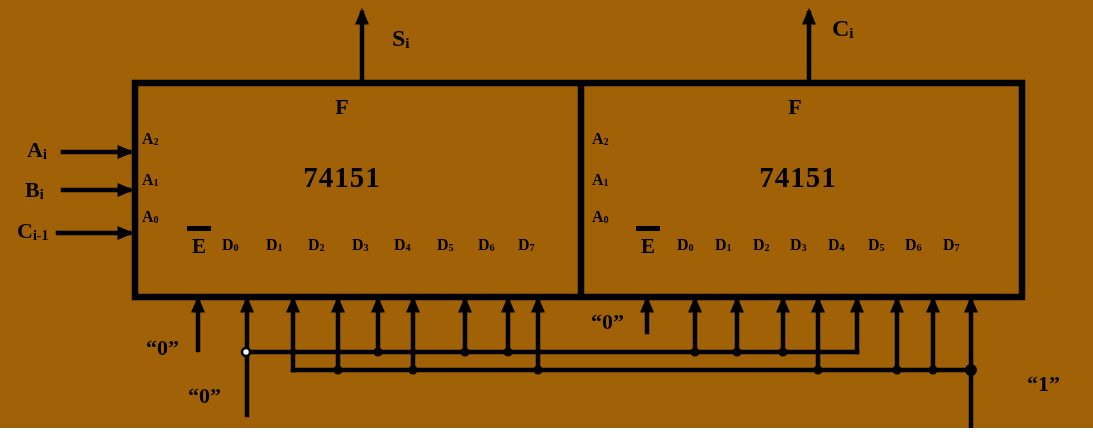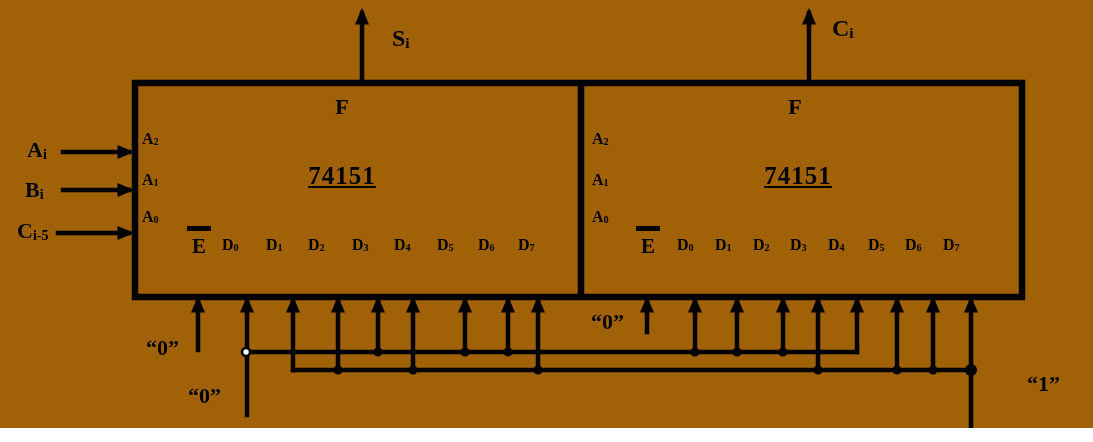--- a/index.html
+++ b/index.html
@@ -16,21 +16,21 @@
   svg.wires { position:absolute; left:0; top:0; width:1093px; height:442px; }
   svg.wires .w { stroke:#000; stroke-width:4.5; fill:none; stroke-linecap:square; }
   svg.wires .box { stroke:#000; stroke-width:6.5; fill:none; }
   svg.wires .dot { fill:#000; stroke:none; }
 
   .label { position:absolute; line-height:1; white-space:nowrap; }
   .sub { font-size:0.64em; position:relative; top:0.14em; }
 
   .pin   { font-size:16px; }
   .fn    { font-size:22px; transform:translateX(-50%); }
-  .part  { font-size:25px; letter-spacing:1px; transform:translateX(-50%);text-decoration:underline; }
+  .part  { font-size:29px; letter-spacing:1px; transform:translateX(-50%); }
   .io    { font-size:22px; }
   .out   { font-size:24px; }
   .const { font-size:22px; }
 
   .enable { display:inline-flex; flex-direction:column; align-items:center; }
   .enable .ebar { width:24px; height:5px; background:#000; margin-bottom:5px; }
   .enable .eletter { font-size:21px; line-height:1; }
 </style>
 </head>
 <body>
@@ -91,21 +91,21 @@
     <circle class="dot" cx="933" cy="370" r="4.5"></circle>
     <circle class="dot" cx="971" cy="370" r="6"></circle>
     <circle cx="246" cy="352" r="4" fill="#fff" stroke="#000" stroke-width="2.5"></circle>
   </svg>
 
   <div class="label out" style="left:392px; top:26px;"><span>S</span><span class="sub">i</span></div>
   <div class="label out" style="left:832px; top:16px;"><span>C</span><span class="sub">i</span></div>
 
   <div class="label io" style="left:27px; top:139px;"><span>A</span><span class="sub">i</span></div>
   <div class="label io" style="left:25px; top:179px;"><span>B</span><span class="sub">i</span></div>
-  <div class="label io" style="left:17px; top:220px;"><span>C</span><span class="sub">i-5</span></div>
+  <div class="label io" style="left:17px; top:220px;"><span>C</span><span class="sub">i-1</span></div>
 
   <div>
     <div class="label fn" style="left:342px; top:96px;">F</div>
     <div class="label part" style="left:342px; top:163px;">74151</div>
 
     <div class="label pin" style="left:142px; top:131px;"><span>A</span><span class="sub">2</span></div>
     <div class="label pin" style="left:142px; top:172px;"><span>A</span><span class="sub">1</span></div>
     <div class="label pin" style="left:142px; top:209px;"><span>A</span><span class="sub">0</span></div>
 
     <div class="label enable" style="left:187px; top:226px;">

